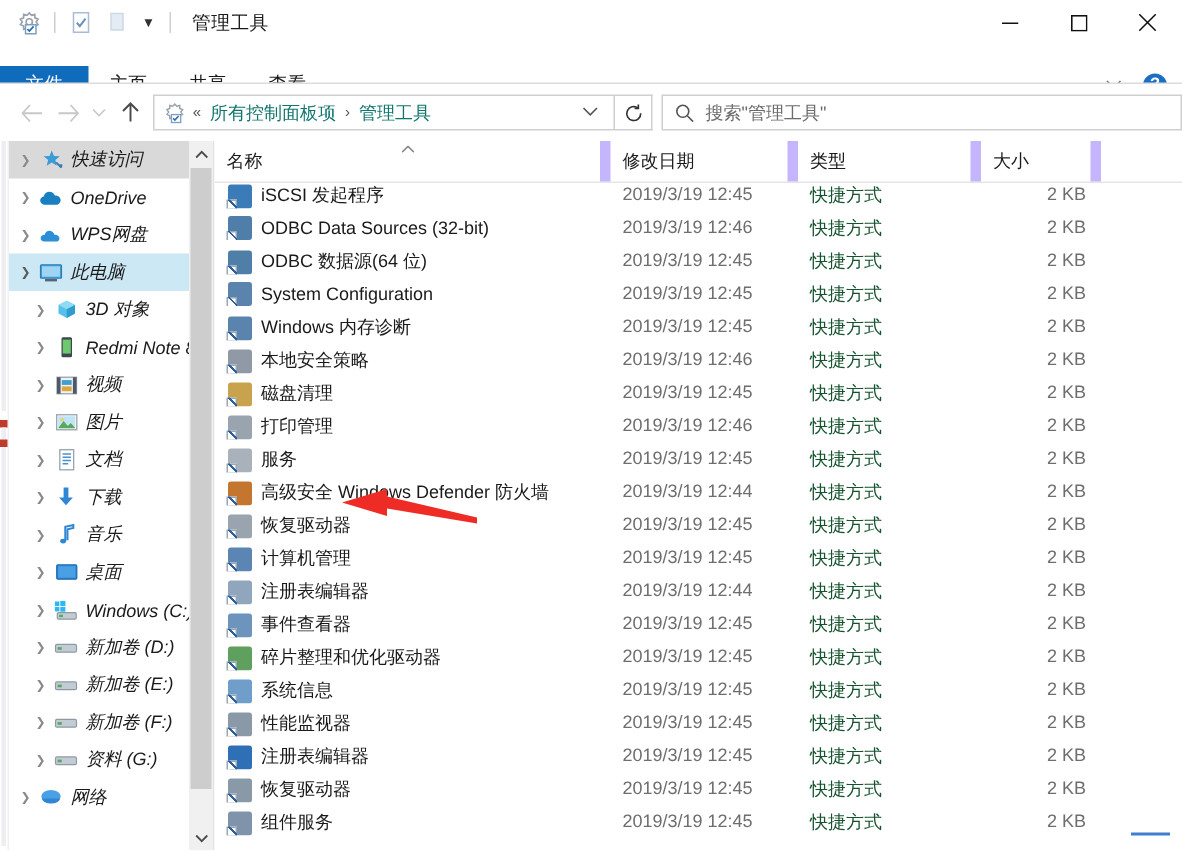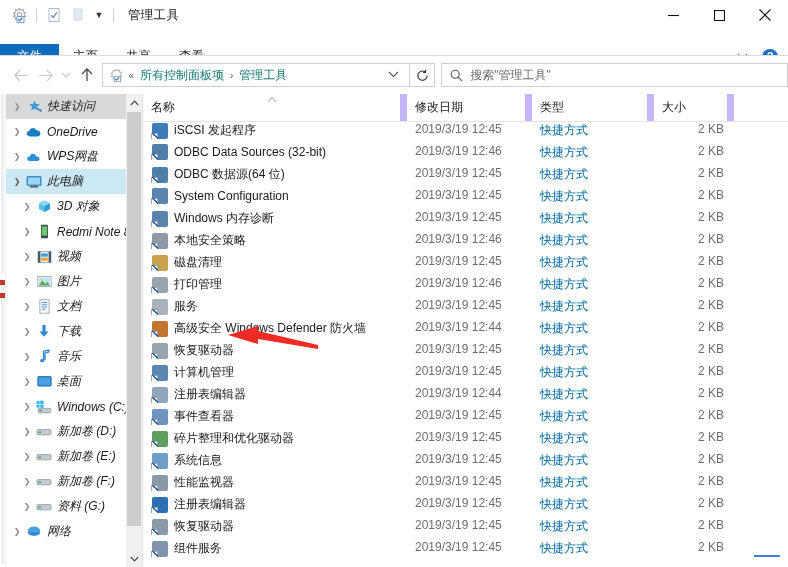--- a/index.html
+++ b/index.html
@@ -272,21 +272,21 @@
     width: 18px; flex: 0 0 18px;
     display: flex; align-items: center; justify-content: center;
     margin-right: 5px;
   }
   .cell-date {
     width: 125px; box-sizing: border-box;
     padding-left: 8px; color: #6e6e6e; white-space: nowrap;
   }
   .cell-type {
     width: 122px; box-sizing: border-box;
-    padding-left: 8px; color: #0369a1; white-space: nowrap;
+    padding-left: 8px; color: #14532d; white-space: nowrap;
   }
   .cell-size {
     width: 80px; box-sizing: border-box;
     padding-right: 10px; text-align: right;
     color: #6e6e6e; white-space: nowrap;
   }
 
   
   .sc {
     position: relative; width: 16px; height: 16px;

